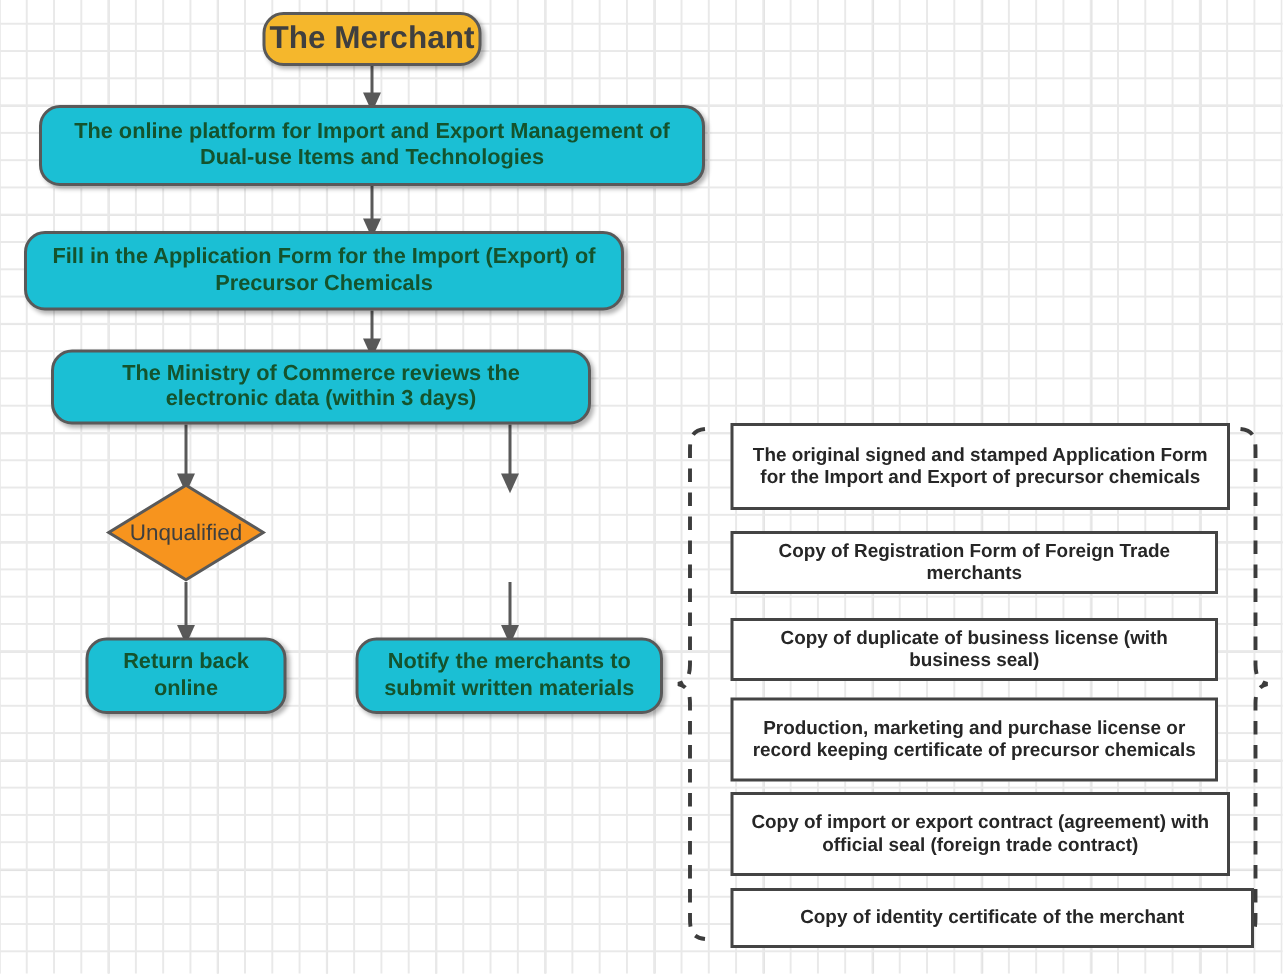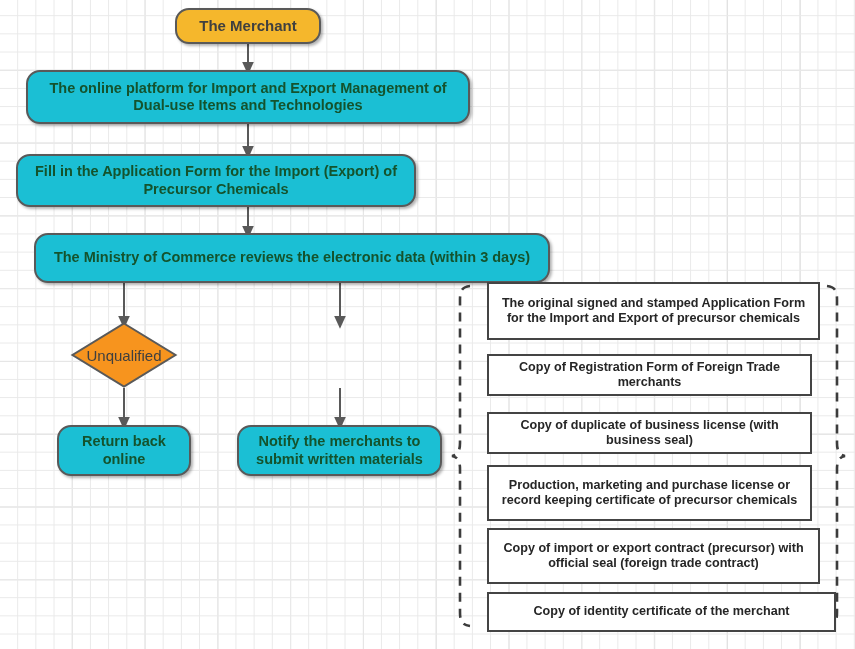--- a/index.html
+++ b/index.html
@@ -43,21 +43,21 @@
     line-height: 1.18;
   }
 
   
   .pill-start {
     background: #f5b72c;
     border: 2px solid #595959;
     border-radius: 14px;
     color: #3f3f3f;
     font-weight: bold;
-    font-size: 15px;
+    font-size: 21px;
     box-shadow: 2px 2px 3px rgba(0,0,0,0.30);
   }
 
   
   .box-cyan {
     background: #1bbfd4;
     border: 2px solid #595959;
     border-radius: 14px;
     color: #14532d;
     font-weight: bold;
@@ -158,21 +158,21 @@
   </div>
 
   <div class="node box-cyan" style="left:26px; top:70px; width:444px; height:54px;">
     <span>The online platform for Import and Export Management of Dual-use Items and Technologies</span>
   </div>
 
   <div class="node box-cyan" style="left:16px; top:154px; width:400px; height:53px;">
     <span>Fill in the Application Form for the Import (Export) of Precursor Chemicals</span>
   </div>
 
-  <div class="node box-cyan" style="left:34px; top:233px; width:516px; height:50px;">
+  <div class="node box-cyan" style="left:34px; top:233px; width:360px; height:50px;">
     <span>The Ministry of Commerce reviews the electronic data (within 3 days)</span>
   </div>
 
   <div class="diamond-wrap" style="left:71px; top:322px; width:106px; height:66px;">
     <svg width="106" height="66" viewBox="0 0 106 66" xmlns="http://www.w3.org/2000/svg">
       <polygon points="53,1.5 104.5,33 53,64.5 1.5,33" fill="#f7941e" stroke="#595959" stroke-width="2"></polygon>
     </svg>
     <div class="diamond-label">Unqualified</div>
   </div>
 
@@ -214,20 +214,20 @@
 
   <div class="doc-box" style="left:487px; top:412px; width:325px; height:42px;">
     <span>Copy of duplicate of business license (with business seal)</span>
   </div>
 
   <div class="doc-box" style="left:487px; top:465px; width:325px; height:56px;">
     <span>Production, marketing and purchase license or record keeping certificate of precursor chemicals</span>
   </div>
 
   <div class="doc-box" style="left:487px; top:528px; width:333px; height:56px;">
-    <span>Copy of import or export contract (precursor) with official seal (foreign trade contract)</span>
+    <span>Copy of import or export contract (agreement) with official seal (foreign trade contract)</span>
   </div>
 
   <div class="doc-box" style="left:487px; top:592px; width:349px; height:40px;">
     <span>Copy of identity certificate of the merchant</span>
   </div>
 
 </div>
 
 </body></html>

